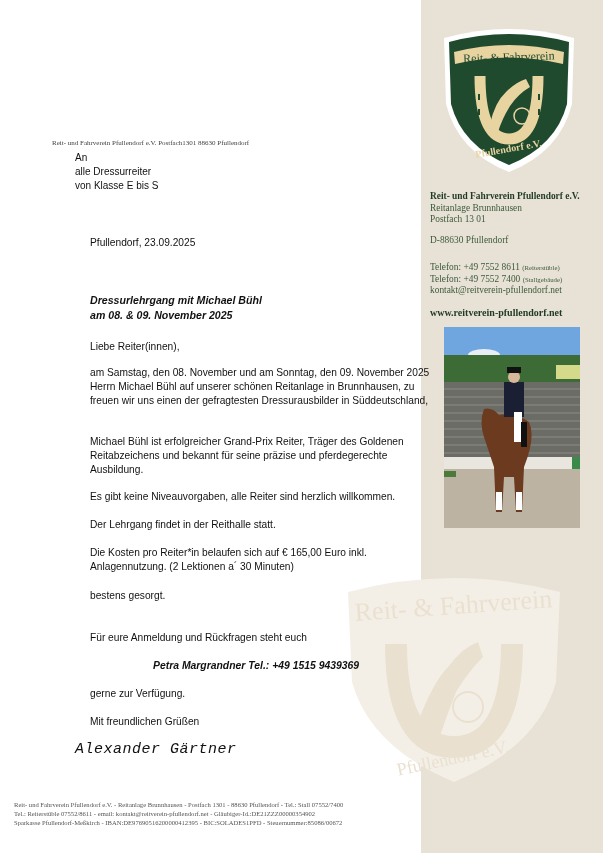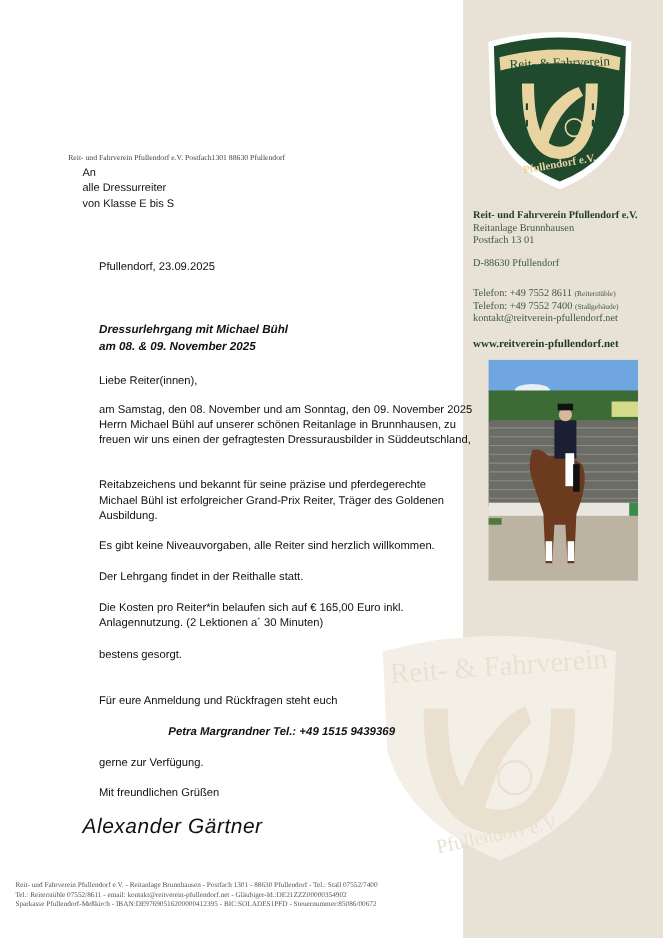--- a/index.html
+++ b/index.html
@@ -12,37 +12,37 @@
   .sidebar {
     position: absolute; left: 421px; top: 0; width: 182px; height: 853px;
     background: #e8e1d5;
   }
   .logo { position: absolute; left: 440px; top: 24px; width: 138px; height: 150px; }
   .watermark { position: absolute; left: 338px; top: 572px; width: 232px; height: 212px; opacity: 1; }
   .serif { font-family: "Liberation Serif", "DejaVu Serif", serif; }
 
   .sender-line {
     position: absolute; left: 52px; top: 139px;
-    font-size: 7px; color: #444; white-space: nowrap; margin-left: 10px;
+    font-size: 7px; color: #444; white-space: nowrap;
   }
   .recipient {
     position: absolute; left: 75px; top: 151px;
     font-size: 10px; line-height: 14px; color: #111;
     font-family: "Liberation Sans", sans-serif;
   }
   .body-text {
     font-family: "Liberation Sans", sans-serif;
     font-size: 10.2px; line-height: 14px; color: #111;
     position: absolute; left: 90px; white-space: nowrap;
   }
   .bold { font-weight: bold; font-size: 10.6px; font-style: italic; }
   .signature {
     position: absolute; left: 75px; top: 741px;
-    font-family: Liberation Sans, sans-serif; font-style: italic;
-    font-size: 19px; letter-spacing: 0.5px; color: #111;
+    font-family: Liberation Mono, monospace; font-style: italic;
+    font-size: 15px; letter-spacing: 0.5px; color: #111;
   }
 
   .side-block {
     position: absolute; left: 430px; font-family: "Liberation Serif", serif;
     color: #3a5a3a; font-size: 9.4px; line-height: 11.5px; white-space: nowrap;
   }
   .side-block .org { font-weight: bold; color: #1f3a24; }
   .side-block .small { font-size: 6.8px; }
   .side-web {
     position: absolute; left: 430px; top: 307px;
@@ -102,22 +102,22 @@
 
 <div class="body-text" style="top:340px">Liebe Reiter(innen),</div>
 
 <div class="body-text" style="top:366px">
   <div>am Samstag, den 08. November und am Sonntag, den 09. November 2025</div>
   <div>Herrn Michael Bühl auf unserer schönen Reitanlage in Brunnhausen, zu</div>
   <div>freuen wir uns einen der gefragtesten Dressurausbilder in Süddeutschland,</div>
 </div>
 
 <div class="body-text" style="top:435px">
+  <div>Michael Bühl ist erfolgreicher Grand-Prix Reiter, Träger des Goldenen</div>
   <div>Reitabzeichens und bekannt für seine präzise und pferdegerechte</div>
-  <div>Michael Bühl ist erfolgreicher Grand-Prix Reiter, Träger des Goldenen</div>
   <div>Ausbildung.</div>
 </div>
 
 <div class="body-text" style="top:490px">Es gibt keine Niveauvorgaben, alle Reiter sind herzlich willkommen.</div>
 <div class="body-text" style="top:518px">Der Lehrgang findet in der Reithalle statt.</div>
 
 <div class="body-text" style="top:546px">
   <div>Die Kosten pro Reiter*in belaufen sich auf € 165,00 Euro inkl.</div>
   <div>Anlagennutzung. (2 Lektionen a´ 30 Minuten)</div>
 </div>

